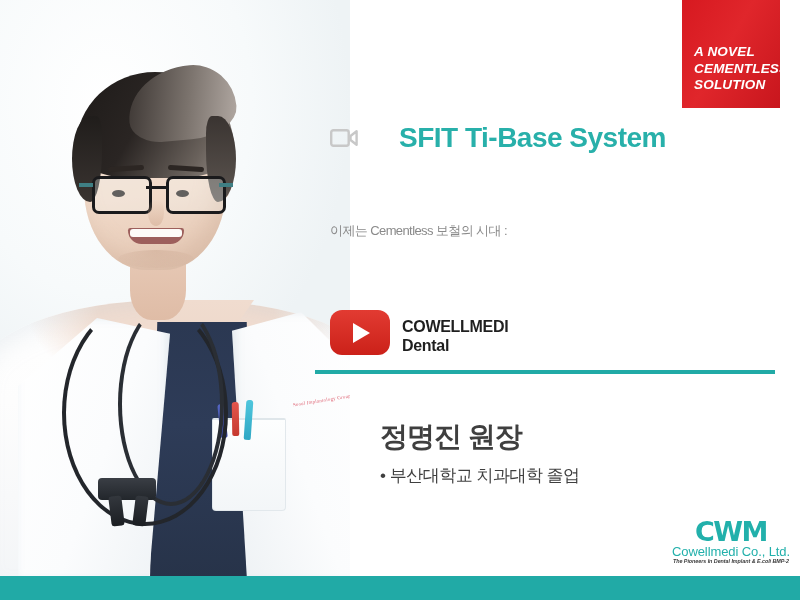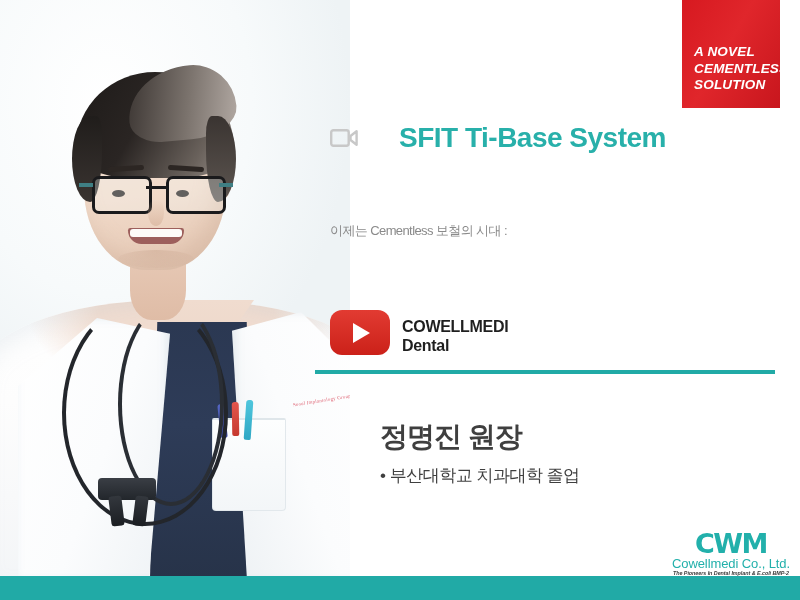--- a/index.html
+++ b/index.html
@@ -339,21 +339,20 @@
 
   
   .logo { position: absolute; left: 340px; top: 518px; width: 122px; text-align: center; }
   .logo-cwm {
     font-size: 27px;
     font-weight: bold;
     color: #22b0ab;
     letter-spacing: -1.5px;
     line-height: 28px;
     font-family: "DejaVu Sans", sans-serif;
-    margin-top: 12px;
   }
   .logo-co {
     font-size: 13px;
     font-weight: normal;
     color: #22b0ab;
     letter-spacing: -0.1px;
     line-height: 11px;
   }
   .logo-tag {
     font-size: 5.4px;

